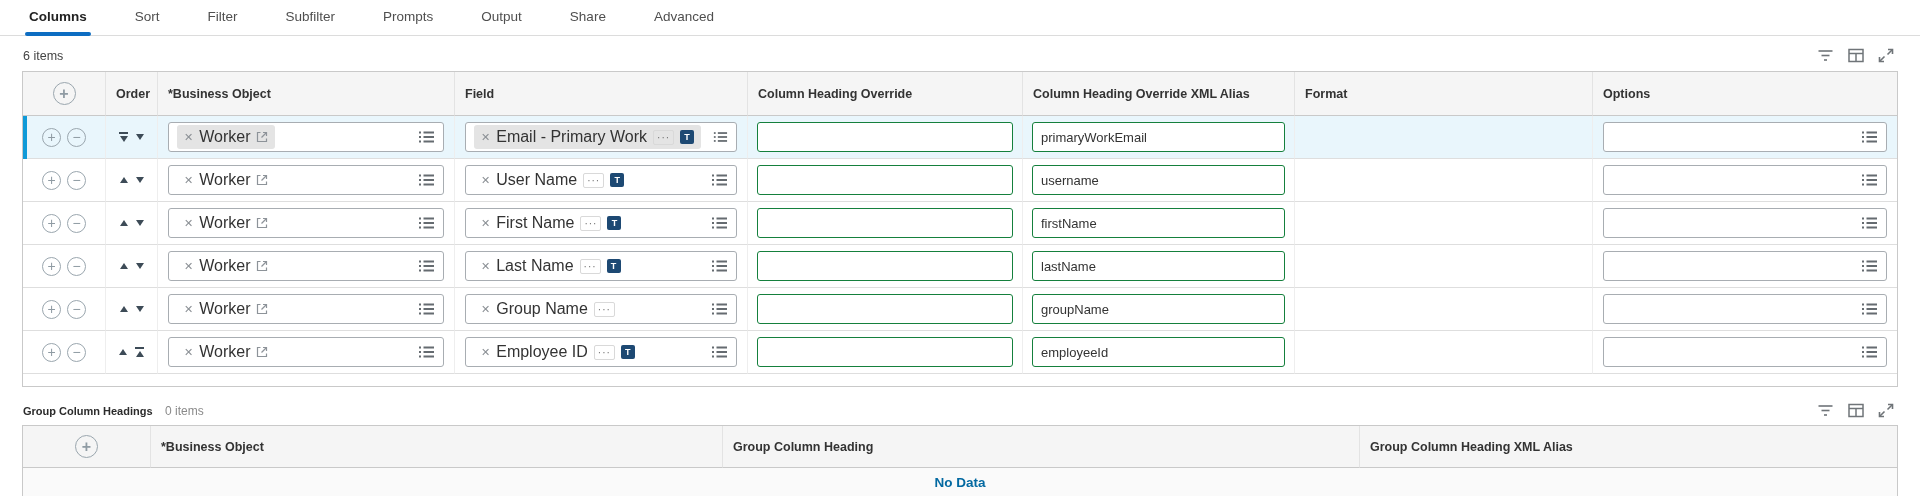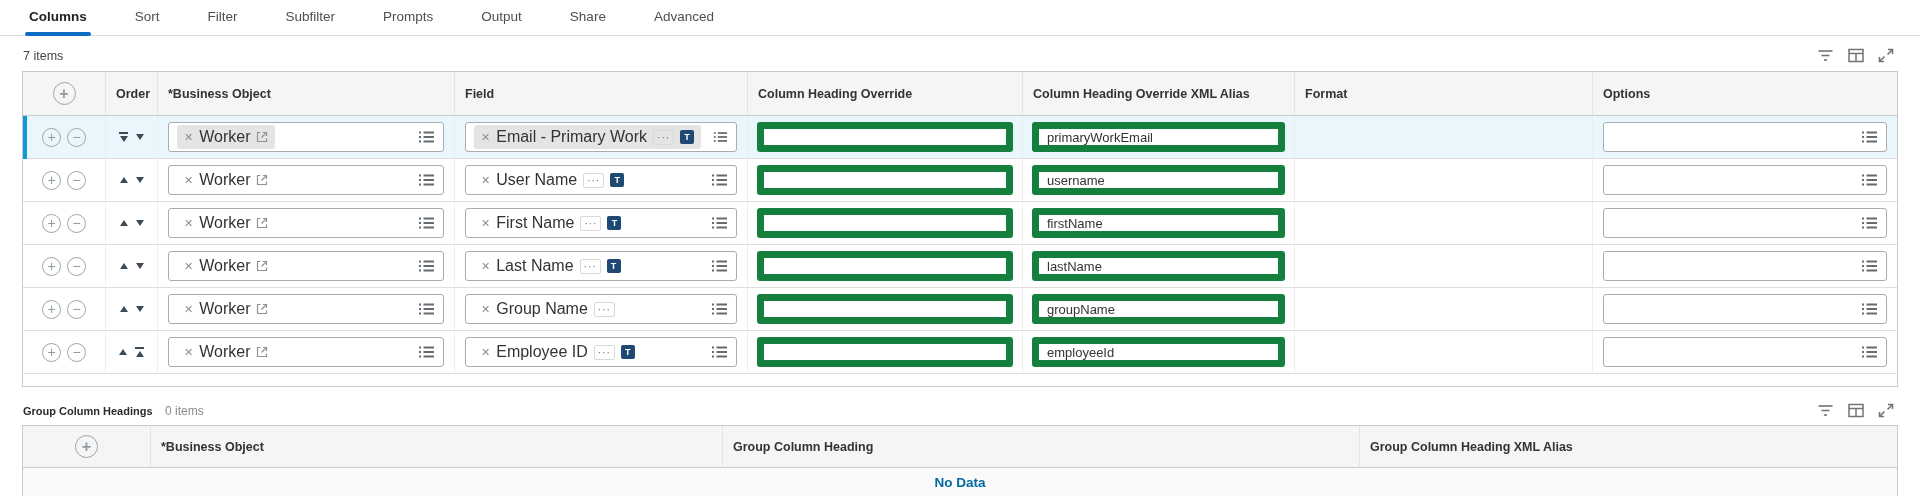--- a/index.html
+++ b/index.html
@@ -71,21 +71,21 @@
           border-radius:3px; max-width:100%; }
   .selected .chip { background:#e4e4e4; }
   .chip-x { color:#8a8f94; font-size:11px; cursor:pointer; line-height:1; }
   .chip-label { font-size:16px; color:#333; white-space:nowrap; }
   .more-box { border:1px solid #d9d9d9; border-radius:2px; padding:0 3px;
           color:#6f6f6f; font-size:10px; letter-spacing:1px; line-height:13px; }
   .type-badge { background:#1d4973; color:#fff; font-size:9px; font-weight:bold;
           width:14px; height:14px; border-radius:2px; display:inline-flex;
           align-items:center; justify-content:center; }
   .text-input { margin:0 9px; width:calc(100% - 18px); height:30px;
-          border:7px solid #15803d; border-radius:3px; padding:0 8px;
+          border:1px solid #15803d; border-radius:3px; padding:0 8px;
           font-size:13px; color:#333; font-family:inherit; background:#fff; outline:none; }
 
   
   .nodata { height:28px; background:#fafafa; display:flex; align-items:center;
             justify-content:center; font-size:13.5px; font-weight:bold; color:#0369a1; }
 </style>
 </head>
 <body>
 
 <nav class="tabbar" id="tabbar" style="--accent: #0d6dc2;">
@@ -93,21 +93,21 @@
     <span class="tab">Sort</span>
     <span class="tab">Filter</span>
     <span class="tab">Subfilter</span>
     <span class="tab">Prompts</span>
     <span class="tab">Output</span>
     <span class="tab">Share</span>
     <span class="tab">Advanced</span>
   </nav>
 
 <div class="toolbar">
-  <span class="items-count">7 items</span>
+  <span class="items-count">6 items</span>
   <span class="icon-set">
     <svg width="17" height="15" viewBox="0 0 17 15">
       <g stroke="#6f7478" stroke-width="1.6" fill="none">
         <line x1="1.5" y1="3" x2="15.5" y2="3"></line>
           <line x1="4.5" y1="7.5" x2="12.5" y2="7.5"></line>
           <line x1="7" y1="12" x2="10" y2="12"></line>
       </g>
     </svg>
     <svg width="16" height="15" viewBox="0 0 16 15">
       <g stroke="#6f7478" stroke-width="1.5" fill="none">

